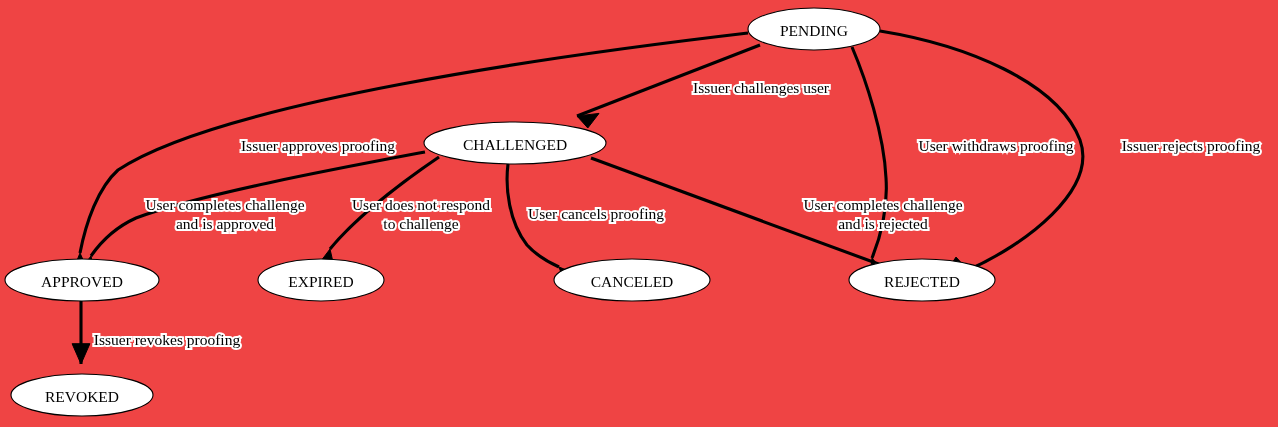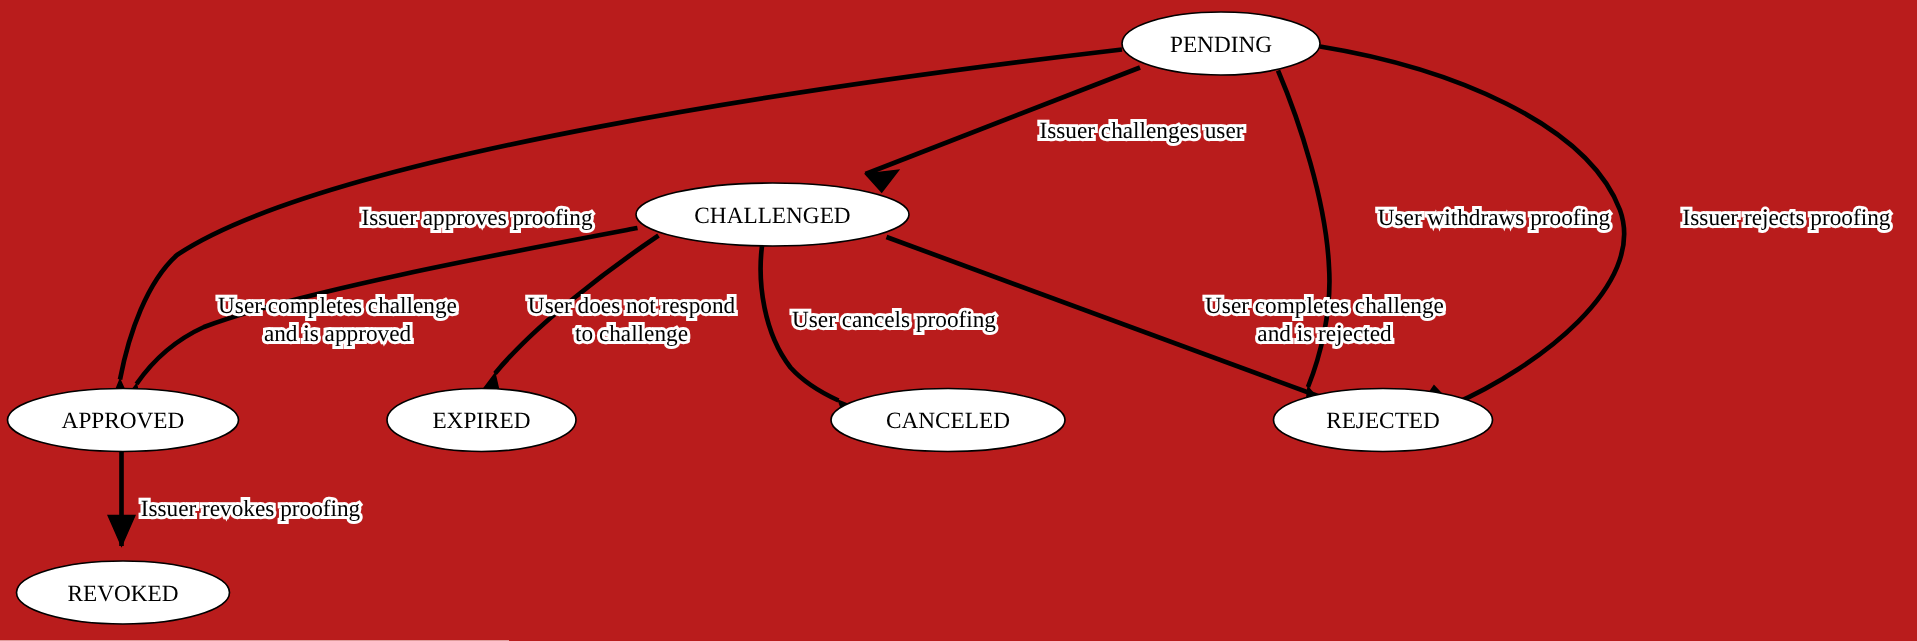--- a/index.html
+++ b/index.html
@@ -4,21 +4,21 @@
 <style>
   html, body {
     margin: 0;
     padding: 0;
     background: #ffffff;
   }
   #diagram-root {
     position: relative;
     width: 1278px;
     height: 427px;
-    background: #b91c1c;
+    background: #ef4444;
     font-family: "Liberation Serif", "DejaVu Serif", serif;
     overflow: hidden;
   }
   svg#graph {
     position: absolute;
     top: 0;
     left: 0;
     width: 1278px;
     height: 427px;
     display: block;

